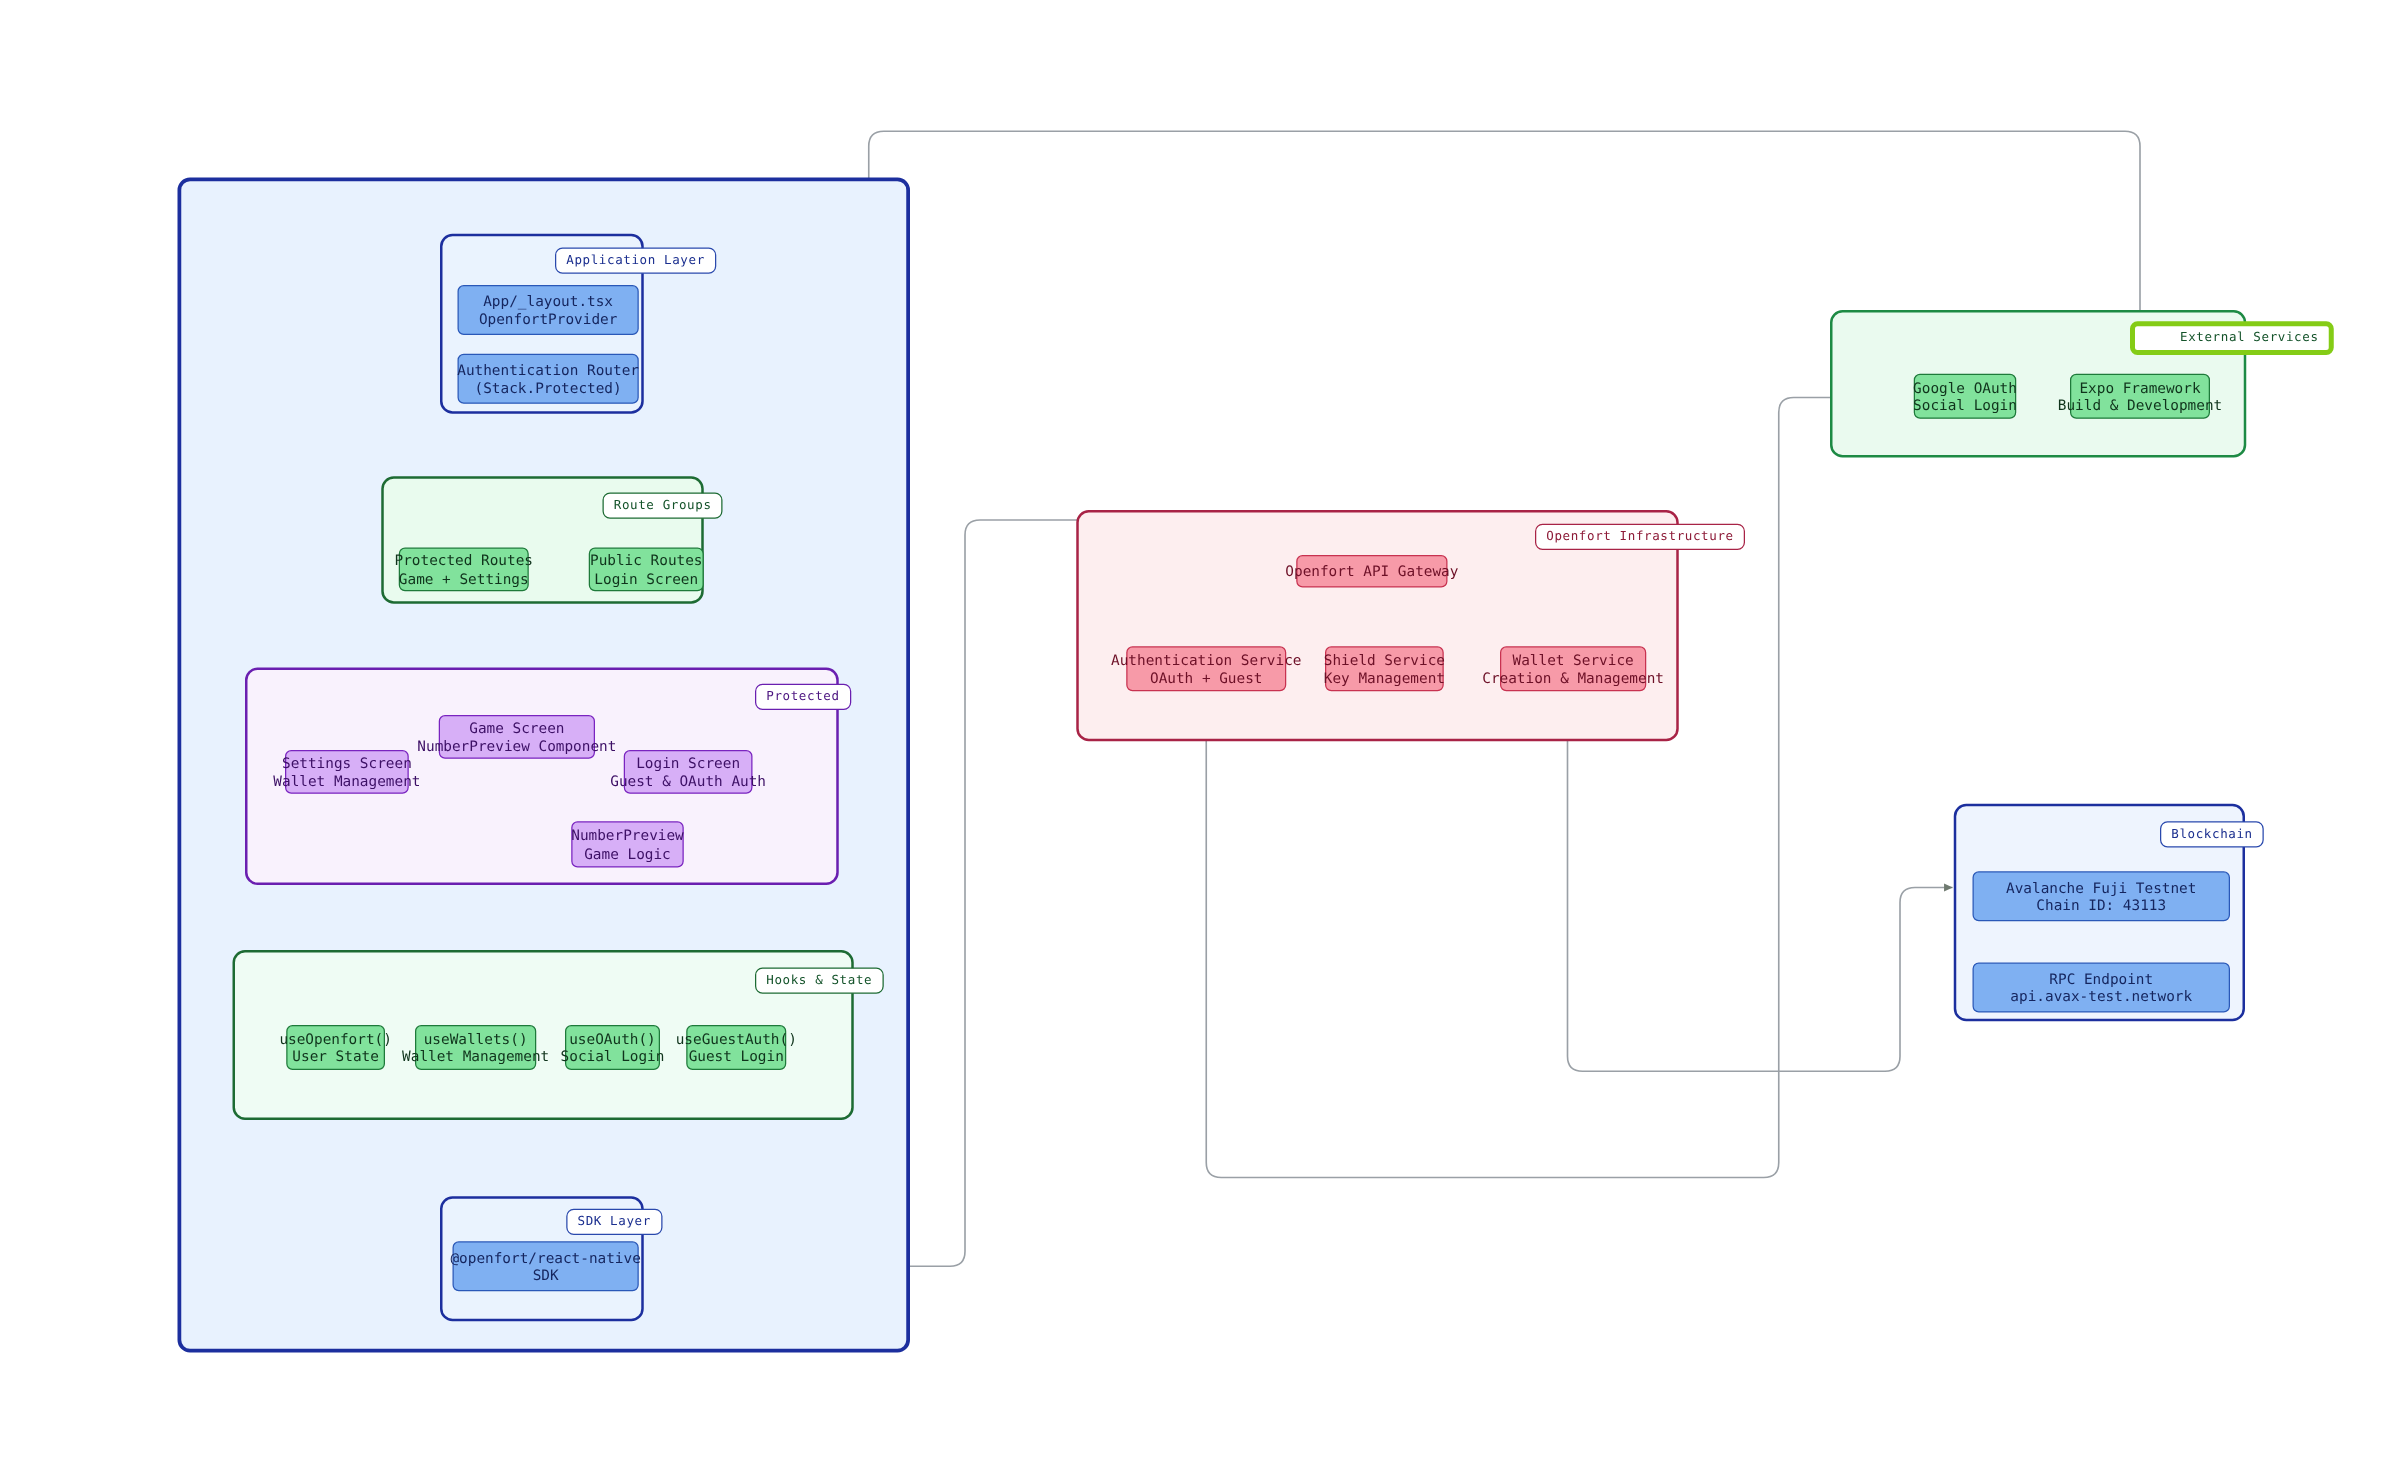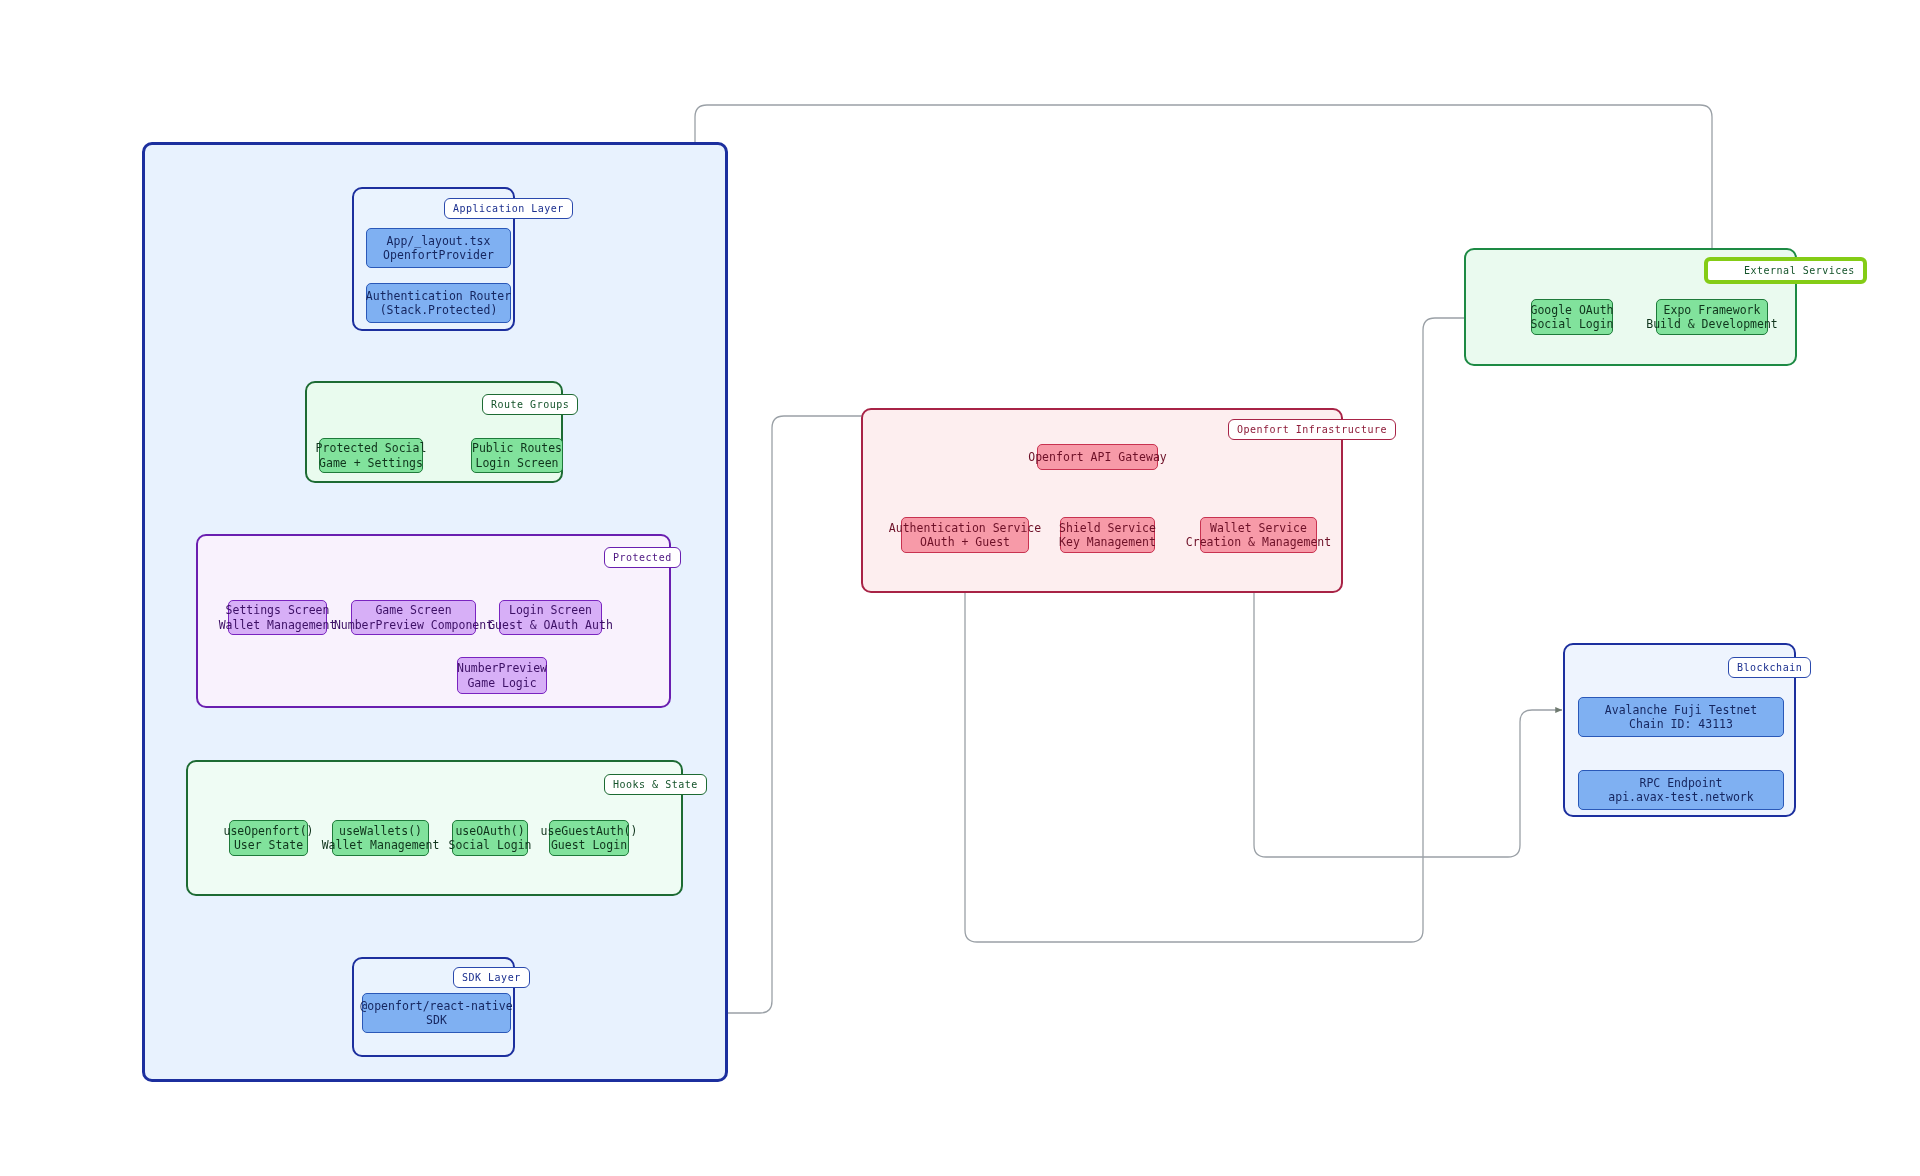--- a/index.html
+++ b/index.html
@@ -118,35 +118,35 @@
     <span class="l2">OpenfortProvider</span>
   </div>
   <div class="node n-blue" style="left:366px;top:283px;width:145px;height:40px;">
     <span class="l1">Authentication Router</span>
     <span class="l2">(Stack.Protected)</span>
   </div>
 
   <div class="cluster c-route" style="left:305px;top:381px;width:258px;height:102px;"></div>
   <div class="cluster-title t-green" style="left:482px;top:394px;">Route Groups</div>
   <div class="node n-green" style="left:319px;top:438px;width:104px;height:35px;">
-    <span>Protected Social</span>
+    <span>Protected Routes</span>
     <span class="l2">Game + Settings</span>
   </div>
   <div class="node n-green" style="left:471px;top:438px;width:92px;height:35px;">
     <span>Public Routes</span>
     <span class="l2">Login Screen</span>
   </div>
 
   <div class="cluster c-comp" style="left:196px;top:534px;width:475px;height:174px;"></div>
   <div class="cluster-title t-purple" style="left:604px;top:547px;">Protected</div>
   <div class="node n-purple" style="left:228px;top:600px;width:99px;height:35px;align-items:center;">
     <span>Settings Screen</span>
     <span class="l2">Wallet Management</span>
   </div>
-  <div class="node n-purple" style="left:351px;top:600px;width:125px;height:35px;">
+  <div class="node n-purple" style="left:351px;top:572px;width:125px;height:35px;">
     <span>Game Screen</span>
     <span class="l2">NumberPreview Component</span>
   </div>
   <div class="node n-purple" style="left:499px;top:600px;width:103px;height:35px;">
     <span>Login Screen</span>
     <span class="l2">Guest &amp; OAuth Auth</span>
   </div>
   <div class="node n-purple" style="left:457px;top:657px;width:90px;height:37px;">
     <span>NumberPreview</span>
     <span class="l2">Game Logic</span>

